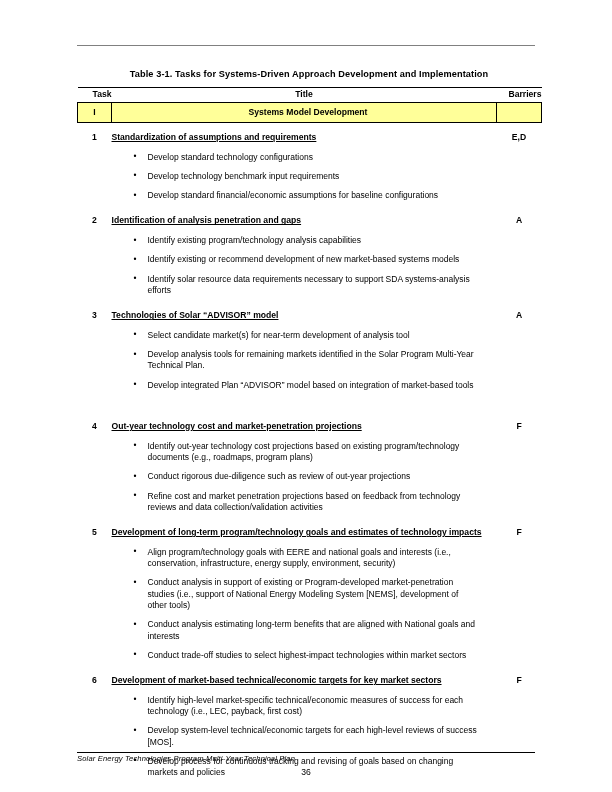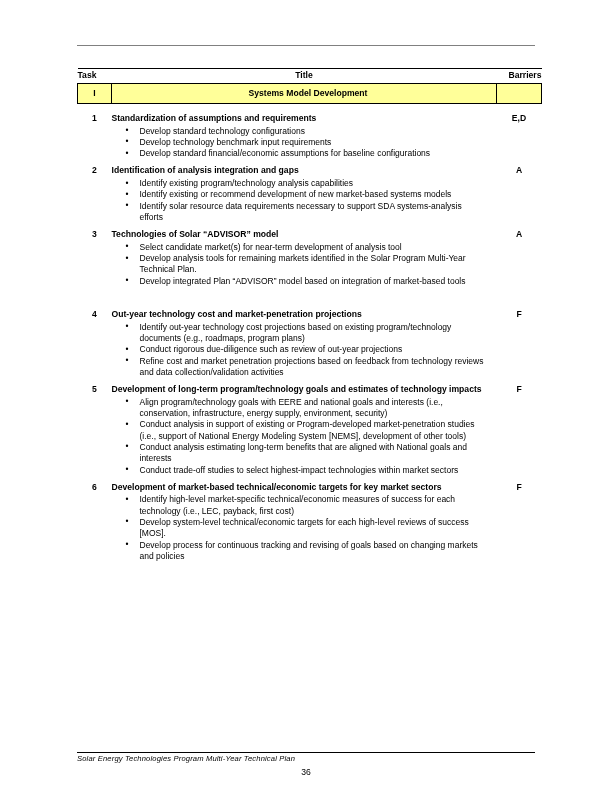--- a/index.html
+++ b/index.html
@@ -65,21 +65,21 @@
   
   tr.thead-row > th {
     font-size: 8.6px;
     font-weight: bold;
     padding: 1px 0 2px 0;
     border-top: 1.6px solid #000000;
     border-bottom: 1.3px solid #000000;
     vertical-align: bottom;
     line-height: 11px;
   }
-  th.h-task  { text-align: left;   padding-left: 4px; }
+  th.h-task  { text-align: right;   padding-left: 4px; }
   th.h-title { text-align: center; }
   th.h-barr  { text-align: right;  padding-right: 2px; margin-top: 44px; }
 
   
   tr.section-row > td {
     background: #ffff99;
     border-top: 0.8px solid #000000;
     border-bottom: 0.8px solid #000000;
     font-size: 8.6px;
     font-weight: bold;
@@ -131,34 +131,35 @@
     padding-right: 13px;
     line-height: 11.6px;
   }
 
   .task-title {
     font-size: 8.6px;
     font-weight: bold;
     line-height: 11.6px;
     margin: 0 0 1px 0;
     padding-right: 8px;
+    text-decoration: underline;
   }
 
   ul.bullets {
     list-style: none;
     margin: 0;
     padding: 0;
   }
   ul.bullets > li {
     position: relative;
     font-size: 8.5px;
     line-height: 11.3px;
     padding-left: 28px;
     padding-right: 10px;
-    margin: 0;
+    margin: 8px;
   }
   ul.bullets > li::before {
     content: "\2022";
     position: absolute;
     left: 14px;
     top: -0.5px;
     font-size: 8.5px;
     line-height: 11.3px;
   }
 
@@ -191,20 +192,21 @@
 </style>
 </head>
 <body>
 
 <div class="page">
 
   <div class="header-rule"></div>
 
   <div class="table-wrap">
 
+    <div class="table-caption">Table 3-1.  Tasks for Systems-Driven Approach Development and Implementation</div>
 
     <table class="tasks">
       <colgroup>
         <col class="c-task">
           <col class="c-title">
           <col class="c-barr">
       </colgroup>
       <thead>
         <tr class="thead-row">
           <th class="h-task">Task</th>
@@ -232,21 +234,21 @@
               </ul>
             </td>
             <td class="t-barr">E,D</td>
           </tr>
           <tr class="spacer-row short">
             <td colspan="3"></td>
           </tr>
           <tr class="task-row">
             <td class="t-num">2</td>
             <td class="t-body">
-              <div class="task-title">Identification of analysis integration and gaps</div>
+              <div class="task-title">Identification of analysis penetration and gaps</div>
               <ul class="bullets">
                 <li>Identify existing program/technology analysis capabilities</li>
                 <li>Identify existing or recommend development of new market-based systems models</li>
                 <li>Identify solar resource data requirements necessary to support SDA systems-analysis efforts</li>
               </ul>
             </td>
             <td class="t-barr">A</td>
           </tr>
           <tr class="spacer-row short">
             <td colspan="3"></td>

